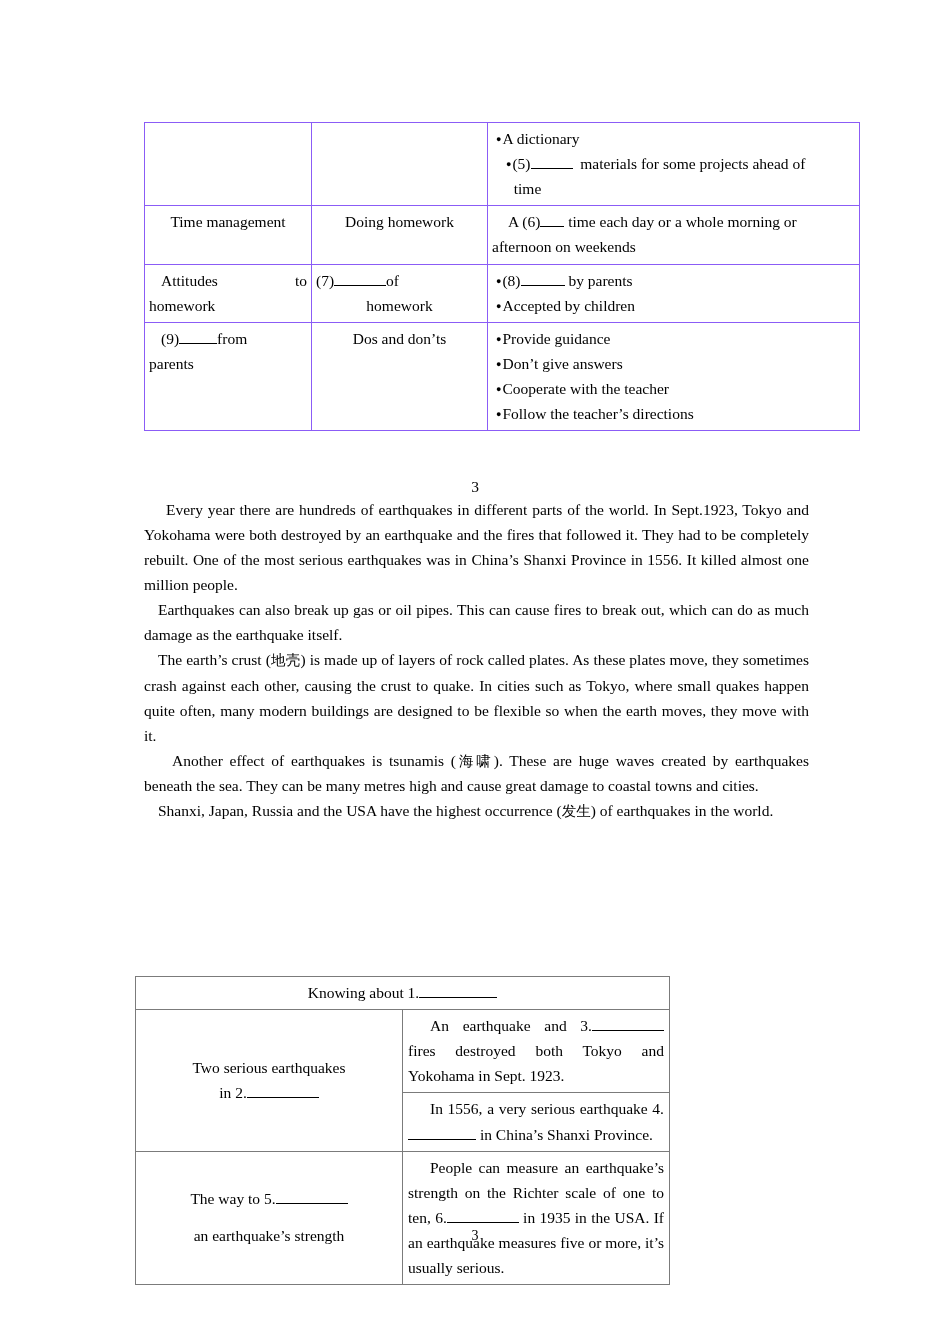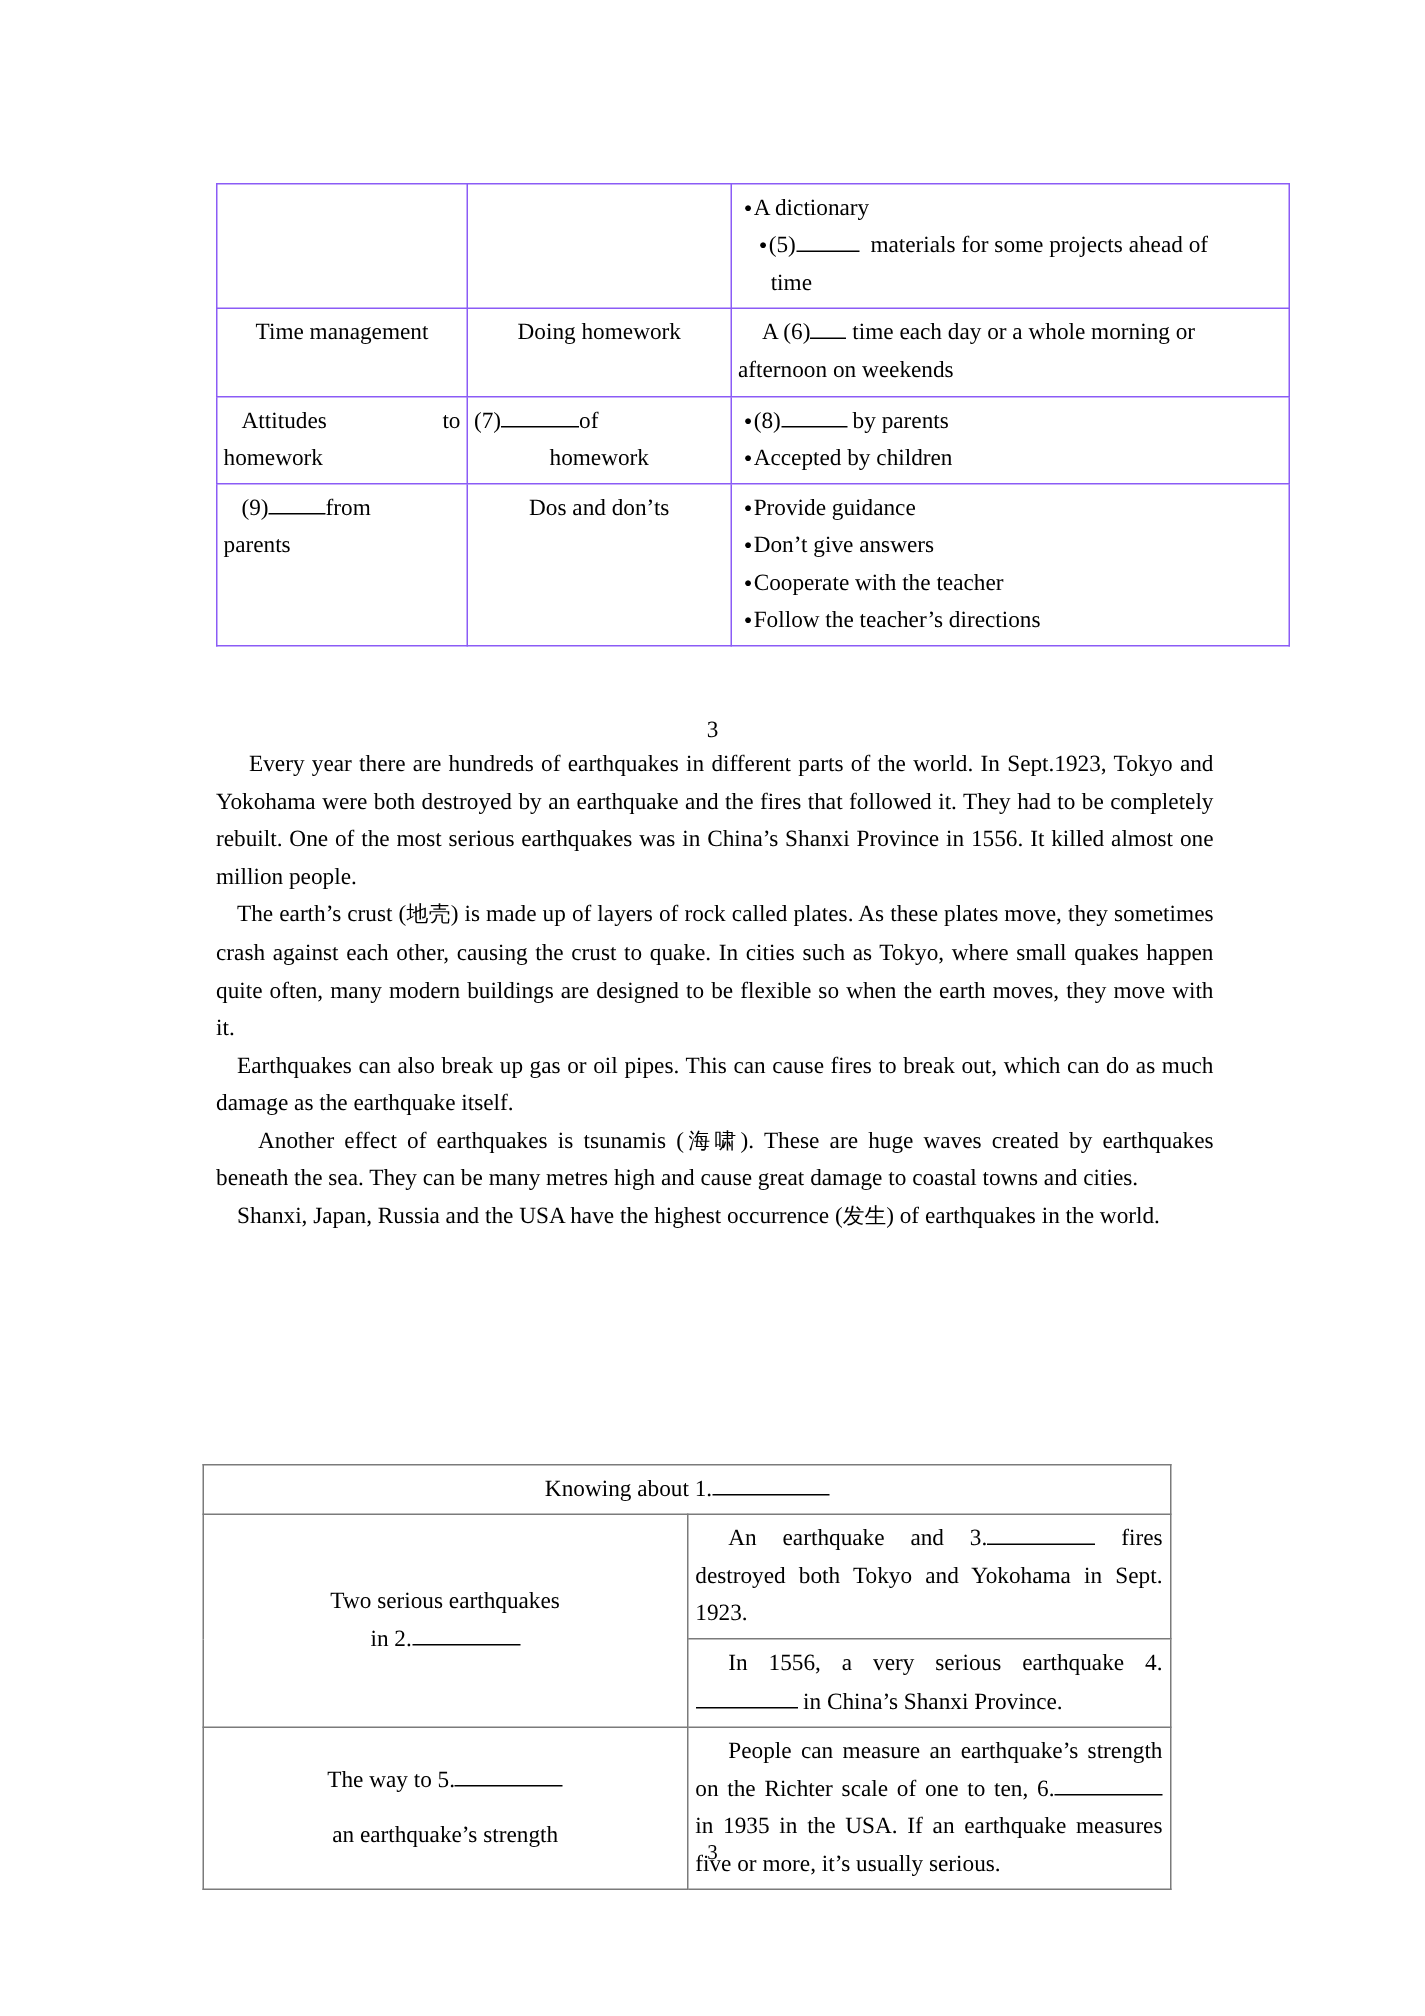--- a/index.html
+++ b/index.html
@@ -98,21 +98,21 @@
     text-indent: 22px;
   }
   .body-text p.ti-small { text-indent: 14px; }
   .cn { font-family: "DejaVu Sans", sans-serif; font-size: 14.5px; }
 
   
   .table-bot {
     position: absolute;
     left: 135px;
     top: 976px;
-    width: 646px;
+    width: 535px;
     border-collapse: collapse;
     table-layout: fixed;
   }
   .table-bot td {
     border: 1px solid #7b7b7b;
     vertical-align: middle;
     padding: 3px 5px 4px 5px;
     font-size: 15.5px;
     line-height: 1.62;
   }
@@ -193,22 +193,22 @@
         </td>
       </tr>
 
     </tbody>
   </table>
 
   <div class="section-num">3</div>
 
   <div class="body-text">
     <p>Every year there are hundreds of earthquakes in different parts of the world. In Sept.1923, Tokyo and Yokohama were both destroyed by an earthquake and the fires that followed it. They had to be completely rebuilt. One of the most serious earthquakes was in China’s Shanxi Province in 1556. It killed almost one million people.</p>
+    <p class="ti-small">Earthquakes can also break up gas or oil pipes. This can cause fires to break out, which can do as much damage as the earthquake itself.</p>
     <p class="ti-small"><span>The earth’s crust (</span><span class="cn">地壳</span><span>) is made up of layers of rock called plates. As these plates move, they sometimes crash against each other, causing the crust to quake. In cities such as Tokyo, where small quakes happen quite often, many modern buildings are designed to be flexible so when the earth moves, they move with it.</span></p>
-    <p class="ti-small">Earthquakes can also break up gas or oil pipes. This can cause fires to break out, which can do as much damage as the earthquake itself.</p>
     <p style="text-indent:28px;"><span>Another effect of earthquakes is tsunamis (</span><span class="cn">海啸</span><span>). These are huge waves created by earthquakes beneath the sea. They can be many metres high and cause great damage to coastal towns and cities.</span></p>
     <p class="ti-small"><span>Shanxi, Japan, Russia and the USA have the highest occurrence (</span><span class="cn">发生</span><span>) of earthquakes in the world.</span></p>
   </div>
 
   <table class="table-bot">
     <tbody>
       <tr>
         <td colspan="2" class="p-cent">
           <span>Knowing about 1.</span><span class="bblank w-78"></span>
         </td>

